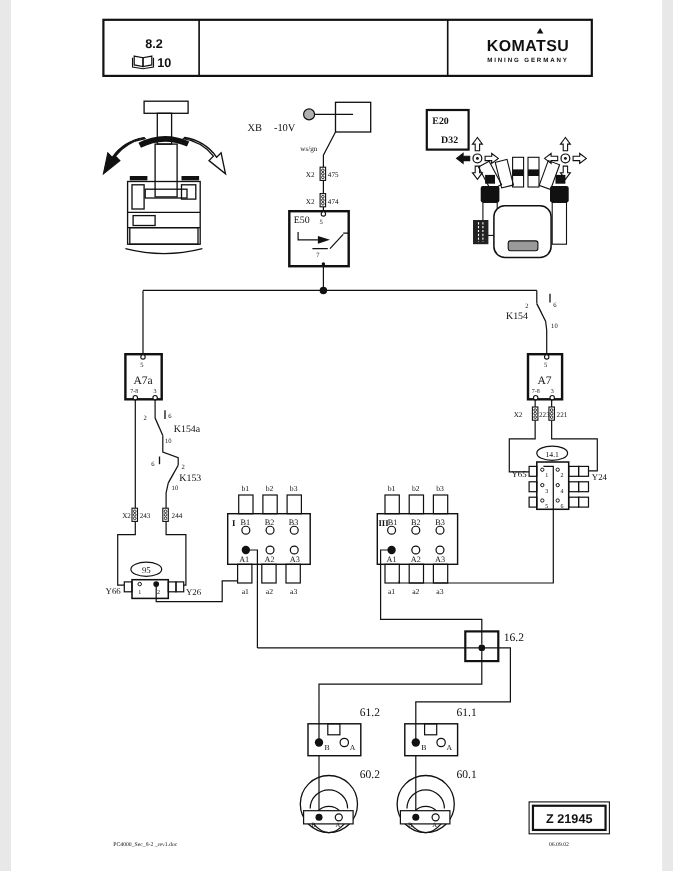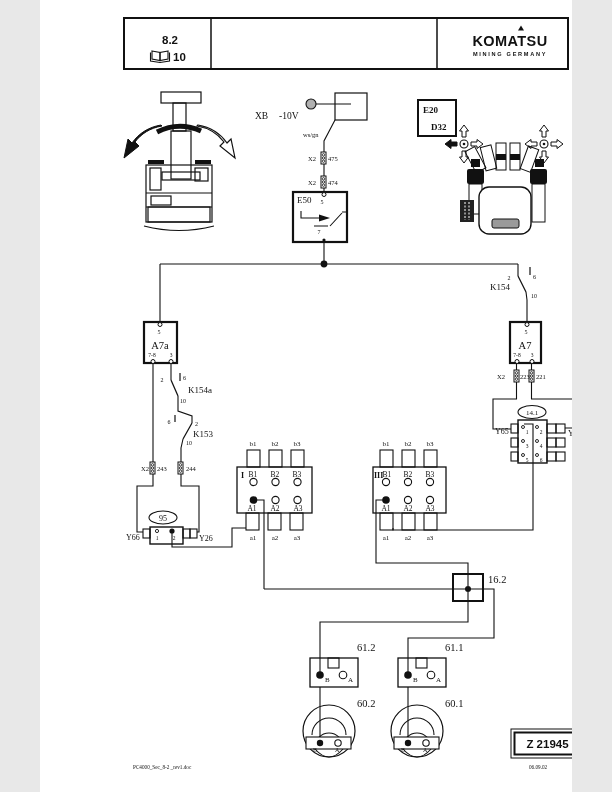--- a/index.html
+++ b/index.html
@@ -1,16 +1,16 @@
 <!DOCTYPE html>
 <html><head>
 <meta charset="utf-8">
 <style>
   html,body{margin:0;padding:0;background:#e8e8e8;}
-  .page{position:relative;width:532px;height:792px;background:#ffffff;margin:0 auto;overflow:hidden;text-decoration:underline;}
+  .page{position:relative;width:592px;height:792px;background:#ffffff;margin:0 auto;overflow:hidden;text-decoration:underline;}
   svg{position:absolute;left:0;top:0;}
   svg text{font-family:"Liberation Serif","DejaVu Serif",serif;fill:#111;}
   svg text.sans{font-family:"Liberation Sans","DejaVu Sans",sans-serif;}
   svg text.b{font-weight:bold;}
   .ln{stroke:#111;fill:none;}
 </style>
 </head>
 <body>
 
 <div class="page">

